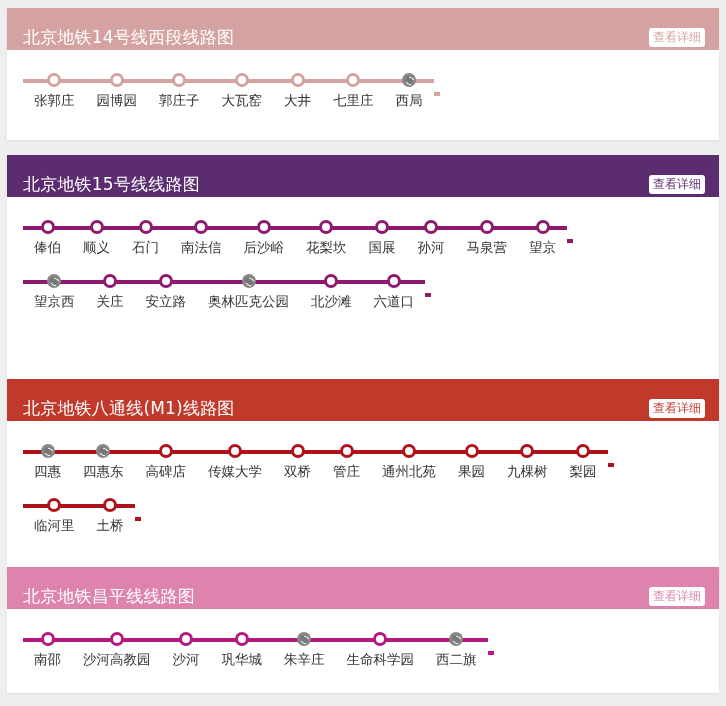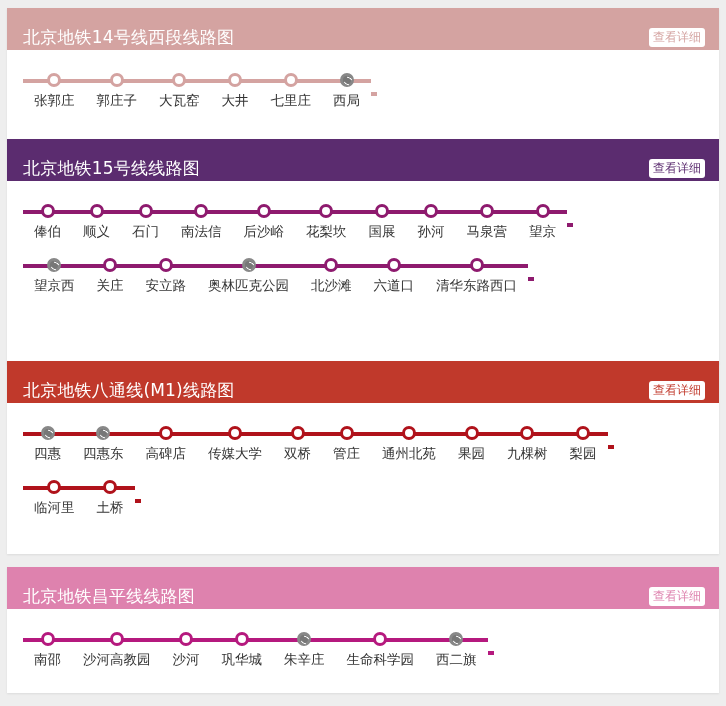--- a/index.html
+++ b/index.html
@@ -47,20 +47,25 @@
       <div class="card-body">
         <div class="row">
           <div class="station">
             <div class="track" style="background: rgb(212, 163, 161);"></div>
             <div class="dot" style="border-color: rgb(212, 163, 161);"></div>
             <div class="label">张郭庄</div>
           </div>
           <div class="station">
             <div class="track" style="background: rgb(212, 163, 161);"></div>
             <div class="dot" style="border-color: rgb(212, 163, 161);"></div>
+            <div class="label">园博园</div>
+          </div>
+          <div class="station">
+            <div class="track" style="background: rgb(212, 163, 161);"></div>
+            <div class="dot" style="border-color: rgb(212, 163, 161);"></div>
             <div class="label">郭庄子</div>
           </div>
           <div class="station">
             <div class="track" style="background: rgb(212, 163, 161);"></div>
             <div class="dot" style="border-color: rgb(212, 163, 161);"></div>
             <div class="label">大瓦窑</div>
           </div>
           <div class="station">
             <div class="track" style="background: rgb(212, 163, 161);"></div>
             <div class="dot" style="border-color: rgb(212, 163, 161);"></div>
@@ -73,21 +78,21 @@
           </div>
           <div class="station">
             <div class="track" style="background: rgb(212, 163, 161);"></div>
             <div class="dot transfer" style="border-color: rgb(212, 163, 161);"></div>
             <div class="label">西局</div>
           </div>
           <div class="end-cap" style="background: rgb(212, 163, 161);"></div>
         </div>
       </div>
     </div>
-    <div class="card" style="top: 139px; height: 225px;">
+    <div class="card" style="top: 155px; height: 225px;">
       <div class="card-header" style="background: rgb(91, 44, 111);">
         <div class="card-title">北京地铁15号线线路图</div>
         <button class="detail-btn" style="color: rgb(91, 44, 111);">查看详细</button>
       </div>
       <div class="card-body">
         <div class="row">
           <div class="station">
             <div class="track" style="background: rgb(142, 26, 110);"></div>
             <div class="dot" style="border-color: rgb(142, 26, 110);"></div>
             <div class="label">俸伯</div>
@@ -163,30 +168,25 @@
           <div class="station">
             <div class="track" style="background: rgb(142, 26, 110);"></div>
             <div class="dot" style="border-color: rgb(142, 26, 110);"></div>
             <div class="label">北沙滩</div>
           </div>
           <div class="station">
             <div class="track" style="background: rgb(142, 26, 110);"></div>
             <div class="dot" style="border-color: rgb(142, 26, 110);"></div>
             <div class="label">六道口</div>
           </div>
-          <div class="station">
-            <div class="track" style="background: rgb(142, 26, 110);"></div>
-            <div class="dot" style="border-color: rgb(142, 26, 110);"></div>
-            <div class="label">清华东路西口</div>
-          </div>
           <div class="end-cap" style="background: rgb(142, 26, 110);"></div>
         </div>
       </div>
     </div>
-    <div class="card" style="top: 361px; height: 193px;">
+    <div class="card" style="top: 379px; height: 193px;">
       <div class="card-header" style="background: rgb(192, 57, 43);">
         <div class="card-title">北京地铁八通线(M1)线路图</div>
         <button class="detail-btn" style="color: rgb(192, 57, 43);">查看详细</button>
       </div>
       <div class="card-body">
         <div class="row">
           <div class="station">
             <div class="track" style="background: rgb(176, 18, 27);"></div>
             <div class="dot transfer" style="border-color: rgb(176, 18, 27);"></div>
             <div class="label">四惠</div>

